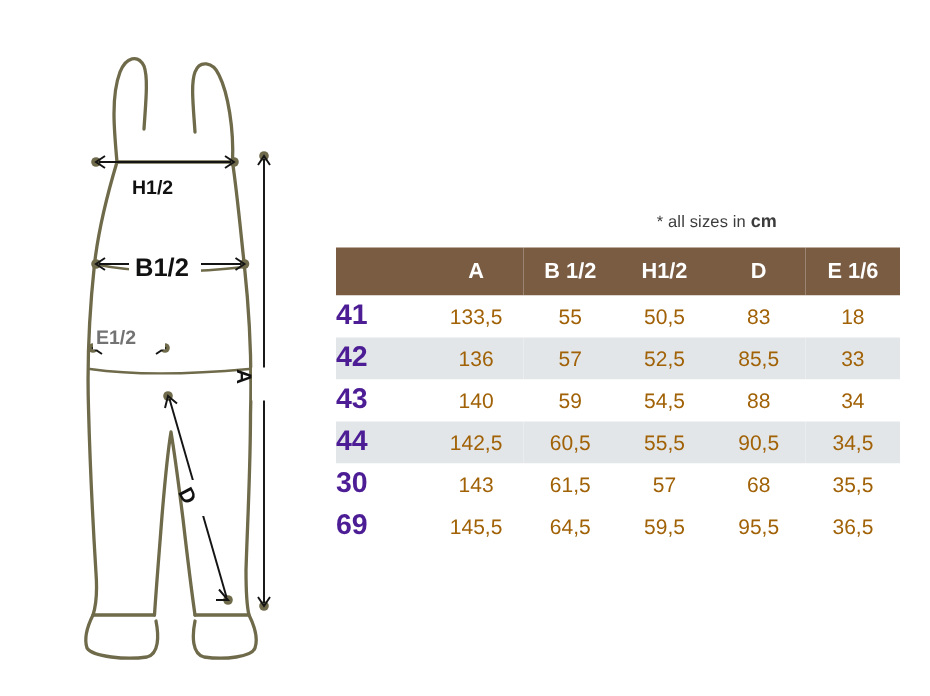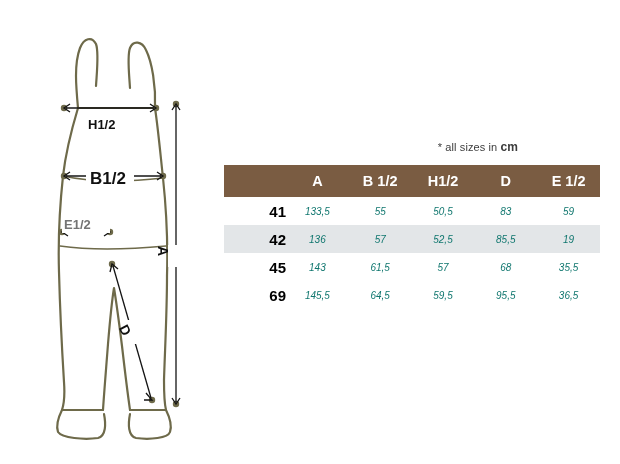--- a/index.html
+++ b/index.html
@@ -69,32 +69,31 @@
     background: #7a5c42;
   }
   col.c-size { width: 62px; }
   col.c-val  { width: 62.8px; }
 
   tbody tr { height: 28px; }
   tbody tr.odd  td { background: #ffffff; }
   tbody tr.even td { background: #e3e6e8; }
 
   td.size-cell {
-    color: #000000;
+    color: #4c1d95;
     font-weight: bold;
-    font-size: 15px;
-    text-align: right;
+    font-size: 19px;
+    text-align: left;
     vertical-align: middle;
   }
   td.val-cell {
-    color: #0f766e;
-    font-size: 10px;
+    color: #a16207;
+    font-size: 14px;
     text-align: center;
     vertical-align: middle;
-    font-style: italic;
   }
 </style>
 </head>
 <body>
 
 <div id="page">
 
   <div id="diagram">
     <svg width="230" height="464" viewBox="0 0 230 464" xmlns="http://www.w3.org/2000/svg">
       <g fill="none" stroke="#6e6a4a" stroke-width="2.2" stroke-linejoin="round" stroke-linecap="round">
@@ -183,42 +182,58 @@
         <col class="c-val">
         <col class="c-val">
     </colgroup>
     <thead>
       <tr class="thead-row">
         <th class="corner"></th>
         <th>A</th>
         <th>B 1/2</th>
         <th>H1/2</th>
         <th>D</th>
-        <th>E 1/2</th>
+        <th>E 1/6</th>
       </tr>
     </thead>
     <tbody>
       <tr class="odd">
         <td class="size-cell">41</td>
         <td class="val-cell">133,5</td>
         <td class="val-cell">55</td>
         <td class="val-cell">50,5</td>
         <td class="val-cell">83</td>
-        <td class="val-cell">59</td>
+        <td class="val-cell">18</td>
       </tr>
       <tr class="even">
         <td class="size-cell">42</td>
         <td class="val-cell">136</td>
         <td class="val-cell">57</td>
         <td class="val-cell">52,5</td>
         <td class="val-cell">85,5</td>
-        <td class="val-cell">19</td>
-      </tr>
-      <tr class="odd">
-        <td class="size-cell">45</td>
+        <td class="val-cell">33</td>
+      </tr>
+      <tr class="odd">
+        <td class="size-cell">43</td>
+        <td class="val-cell">140</td>
+        <td class="val-cell">59</td>
+        <td class="val-cell">54,5</td>
+        <td class="val-cell">88</td>
+        <td class="val-cell">34</td>
+      </tr>
+      <tr class="even">
+        <td class="size-cell">44</td>
+        <td class="val-cell">142,5</td>
+        <td class="val-cell">60,5</td>
+        <td class="val-cell">55,5</td>
+        <td class="val-cell">90,5</td>
+        <td class="val-cell">34,5</td>
+      </tr>
+      <tr class="odd">
+        <td class="size-cell">30</td>
         <td class="val-cell">143</td>
         <td class="val-cell">61,5</td>
         <td class="val-cell">57</td>
         <td class="val-cell">68</td>
         <td class="val-cell">35,5</td>
       </tr>
       <tr class="odd">
         <td class="size-cell">69</td>
         <td class="val-cell">145,5</td>
         <td class="val-cell">64,5</td>

